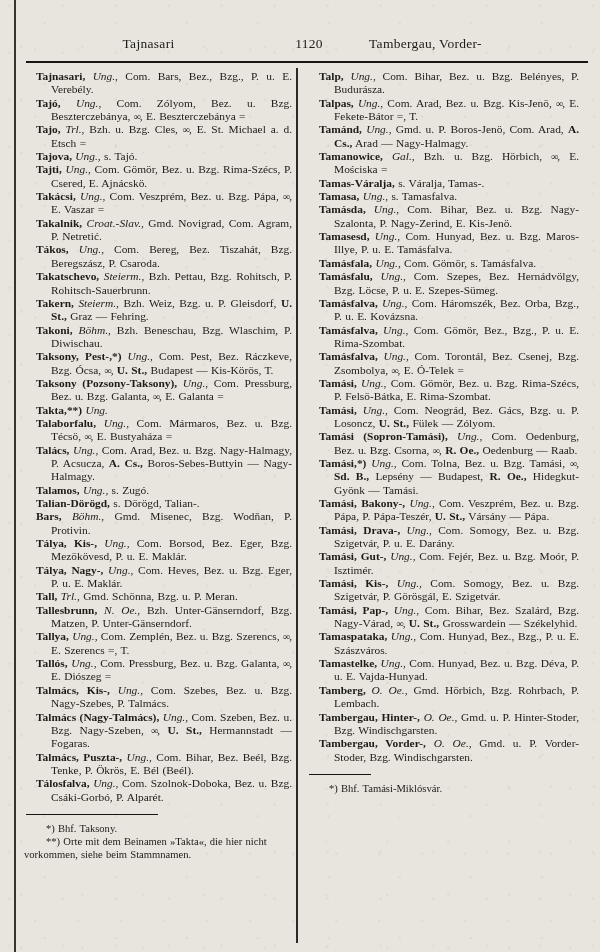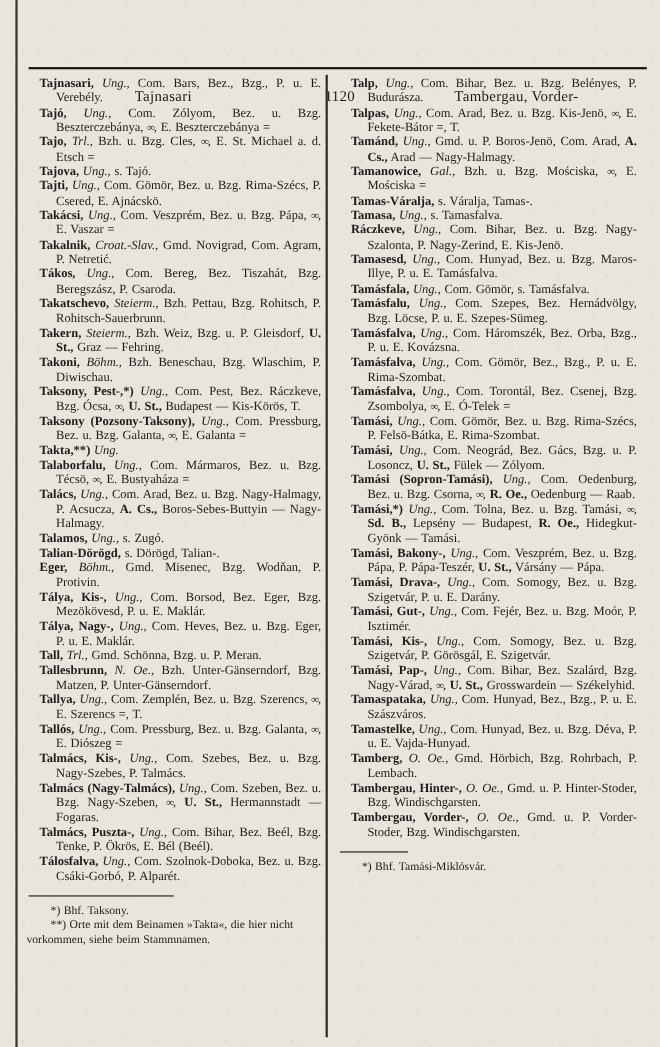--- a/index.html
+++ b/index.html
@@ -21,21 +21,21 @@
   }
   .page{position:relative;width:600px;height:758px;padding:30px 10px 0 18px;font-family:Liberation Serif, serif;}
   .scan-edge-left{position:absolute;left:14px;top:0;width:2px;height:952px;background:#17150f;opacity:.85;}
   header.pagehead{
     display:flex;align-items:baseline;
     padding:6px 20px 0 30px;height:26px;
     font-size:13.5px;letter-spacing:.3px;
   }
   .head-left{flex:1 1 0;text-align:center;}
   .head-center{width:120px;text-align:center;}
-  .head-right{flex:1 1 0;text-align:center;margin-top:44px;}
+  .head-right{flex:1 1 0;text-align:left;}
   .header-rule{margin:5px 2px 0 8px;height:2px;background:#17150f;}
   .columns{display:flex;align-items:stretch;padding-top:5px;height:880px;}
   .col{width:274px;padding-top:2px;}
   .col.left{padding-left:6px;}
   .col.right{padding-left:9px;width:281px;}
   .divider{width:2px;background:#17150f;margin-left:4px;opacity:.9;}
   p.entry{
     font-size:11.4px;line-height:13.35px;
     text-align:justify;
     padding-left:15px;text-indent:-15px;
@@ -82,21 +82,21 @@
           <p class="entry"><span class="b">Takatschevo, </span><span class="i">Steierm.</span><span>, Bzh. Pettau, Bzg. Rohitsch, P. Rohitsch-Sauerbrunn.</span></p>
           <p class="entry"><span class="b">Takern, </span><span class="i">Steierm.</span><span>, Bzh. Weiz, Bzg. u. P. Gleisdorf, </span><span class="b">U. St.,</span><span> Graz — Fehring.</span></p>
           <p class="entry"><span class="b">Takoni, </span><span class="i">Böhm.</span><span>, Bzh. Beneschau, Bzg. Wlaschim, P. Diwischau.</span></p>
           <p class="entry"><span class="b">Taksony, Pest-,*) </span><span class="i">Ung.</span><span>, Com. Pest, Bez. Ráczkeve, Bzg. Ócsa, </span><span class="ph">∞</span><span>, </span><span class="b">U. St.,</span><span> Budapest — Kis-Körös, T.</span></p>
           <p class="entry"><span class="b">Taksony (Pozsony-Taksony), </span><span class="i">Ung.</span><span>, Com. Pressburg, Bez. u. Bzg. Galanta, </span><span class="ph">∞</span><span>, E. Galanta =</span></p>
           <p class="entry"><span class="b">Takta,**) </span><span class="i">Ung.</span></p>
           <p class="entry"><span class="b">Talaborfalu, </span><span class="i">Ung.</span><span>, Com. Mármaros, Bez. u. Bzg. Técsö, </span><span class="ph">∞</span><span>, E. Bustyaháza =</span></p>
           <p class="entry"><span class="b">Talács, </span><span class="i">Ung.</span><span>, Com. Arad, Bez. u. Bzg. Nagy-Halmagy, P. Acsucza, </span><span class="b">A. Cs.,</span><span> Boros-Sebes-Buttyin — Nagy-Halmagy.</span></p>
           <p class="entry"><span class="b">Talamos, </span><span class="i">Ung.</span><span>, s. Zugó.</span></p>
           <p class="entry"><span class="b">Talian-Dörögd,</span><span> s. Dörögd, Talian-.</span></p>
-          <p class="entry"><span class="b">Eger, </span><span class="i">Böhm.</span><span>, Gmd. Misenec, Bzg. Wodňan, P. Protivin.</span></p>
+          <p class="entry"><span class="b">Bars, </span><span class="i">Böhm.</span><span>, Gmd. Misenec, Bzg. Wodňan, P. Protivin.</span></p>
           <p class="entry"><span class="b">Tálya, Kis-, </span><span class="i">Ung.</span><span>, Com. Borsod, Bez. Eger, Bzg. Mezökövesd, P. u. E. Maklár.</span></p>
           <p class="entry"><span class="b">Tálya, Nagy-, </span><span class="i">Ung.</span><span>, Com. Heves, Bez. u. Bzg. Eger, P. u. E. Maklár.</span></p>
           <p class="entry"><span class="b">Tall, </span><span class="i">Trl.</span><span>, Gmd. Schönna, Bzg. u. P. Meran.</span></p>
           <p class="entry"><span class="b">Tallesbrunn, </span><span class="i">N. Oe.</span><span>, Bzh. Unter-Gänserndorf, Bzg. Matzen, P. Unter-Gänserndorf.</span></p>
           <p class="entry"><span class="b">Tallya, </span><span class="i">Ung.</span><span>, Com. Zemplén, Bez. u. Bzg. Szerencs, </span><span class="ph">∞</span><span>, E. Szerencs =, T.</span></p>
           <p class="entry"><span class="b">Tallós, </span><span class="i">Ung.</span><span>, Com. Pressburg, Bez. u. Bzg. Galanta, </span><span class="ph">∞</span><span>, E. Diószeg =</span></p>
           <p class="entry"><span class="b">Talmács, Kis-, </span><span class="i">Ung.</span><span>, Com. Szebes, Bez. u. Bzg. Nagy-Szebes, P. Talmács.</span></p>
           <p class="entry"><span class="b">Talmács (Nagy-Talmács), </span><span class="i">Ung.</span><span>, Com. Szeben, Bez. u. Bzg. Nagy-Szeben, </span><span class="ph">∞</span><span>, </span><span class="b">U. St.,</span><span> Hermannstadt — Fogaras.</span></p>
           <p class="entry"><span class="b">Talmács, Puszta-, </span><span class="i">Ung.</span><span>, Com. Bihar, Bez. Beél, Bzg. Tenke, P. Ökrös, E. Bél (Beél).</span></p>
           <p class="entry"><span class="b">Tálosfalva, </span><span class="i">Ung.</span><span>, Com. Szolnok-Doboka, Bez. u. Bzg. Csáki-Gorbó, P. Alparét.</span></p>
@@ -108,24 +108,24 @@
         </div>
     </div>
 
     <div class="divider"></div>
 
     <div class="col right">
       <div>
           <p class="entry"><span class="b">Talp, </span><span class="i">Ung.</span><span>, Com. Bihar, Bez. u. Bzg. Belényes, P. Budurásza.</span></p>
           <p class="entry"><span class="b">Talpas, </span><span class="i">Ung.</span><span>, Com. Arad, Bez. u. Bzg. Kis-Jenö, </span><span class="ph">∞</span><span>, E. Fekete-Bátor =, T.</span></p>
           <p class="entry"><span class="b">Tamánd, </span><span class="i">Ung.</span><span>, Gmd. u. P. Boros-Jenö, Com. Arad, </span><span class="b">A. Cs.,</span><span> Arad — Nagy-Halmagy.</span></p>
-          <p class="entry"><span class="b">Tamanowice, </span><span class="i">Gal.</span><span>, Bzh. u. Bzg. Mościska, </span><span class="ph">∞</span><span>, E. Mościska =</span></p>
+          <p class="entry"><span class="b">Tamanowice, </span><span class="i">Gal.</span><span>, Bzh. u. Bzg. Hörbich, </span><span class="ph">∞</span><span>, E. Mościska =</span></p>
           <p class="entry"><span class="b">Tamas-Váralja,</span><span> s. Váralja, Tamas-.</span></p>
           <p class="entry"><span class="b">Tamasa, </span><span class="i">Ung.</span><span>, s. Tamasfalva.</span></p>
-          <p class="entry"><span class="b">Ráczkeve, </span><span class="i">Ung.</span><span>, Com. Bihar, Bez. u. Bzg. Nagy-Szalonta, P. Nagy-Zerind, E. Kis-Jenö.</span></p>
+          <p class="entry"><span class="b">Tamásda, </span><span class="i">Ung.</span><span>, Com. Bihar, Bez. u. Bzg. Nagy-Szalonta, P. Nagy-Zerind, E. Kis-Jenö.</span></p>
           <p class="entry"><span class="b">Tamasesd, </span><span class="i">Ung.</span><span>, Com. Hunyad, Bez. u. Bzg. Maros-Illye, P. u. E. Tamásfalva.</span></p>
           <p class="entry"><span class="b">Tamásfala, </span><span class="i">Ung.</span><span>, Com. Gömör, s. Tamásfalva.</span></p>
           <p class="entry"><span class="b">Tamásfalu, </span><span class="i">Ung.</span><span>, Com. Szepes, Bez. Hernádvölgy, Bzg. Löcse, P. u. E. Szepes-Sümeg.</span></p>
           <p class="entry"><span class="b">Tamásfalva, </span><span class="i">Ung.</span><span>, Com. Háromszék, Bez. Orba, Bzg., P. u. E. Kovázsna.</span></p>
           <p class="entry"><span class="b">Tamásfalva, </span><span class="i">Ung.</span><span>, Com. Gömör, Bez., Bzg., P. u. E. Rima-Szombat.</span></p>
           <p class="entry"><span class="b">Tamásfalva, </span><span class="i">Ung.</span><span>, Com. Torontál, Bez. Csenej, Bzg. Zsombolya, </span><span class="ph">∞</span><span>, E. Ó-Telek =</span></p>
           <p class="entry"><span class="b">Tamási, </span><span class="i">Ung.</span><span>, Com. Gömör, Bez. u. Bzg. Rima-Szécs, P. Felsö-Bátka, E. Rima-Szombat.</span></p>
           <p class="entry"><span class="b">Tamási, </span><span class="i">Ung.</span><span>, Com. Neográd, Bez. Gács, Bzg. u. P. Losoncz, </span><span class="b">U. St.,</span><span> Fülek — Zólyom.</span></p>
           <p class="entry"><span class="b">Tamási (Sopron-Tamási), </span><span class="i">Ung.</span><span>, Com. Oedenburg, Bez. u. Bzg. Csorna, </span><span class="ph">∞</span><span>, </span><span class="b">R. Oe.,</span><span> Oedenburg — Raab.</span></p>
           <p class="entry"><span class="b">Tamási,*) </span><span class="i">Ung.</span><span>, Com. Tolna, Bez. u. Bzg. Tamási, </span><span class="ph">∞</span><span>, </span><span class="b">Sd. B.,</span><span> Lepsény — Budapest, </span><span class="b">R. Oe.,</span><span> Hidegkut-Gyönk — Tamási.</span></p>

